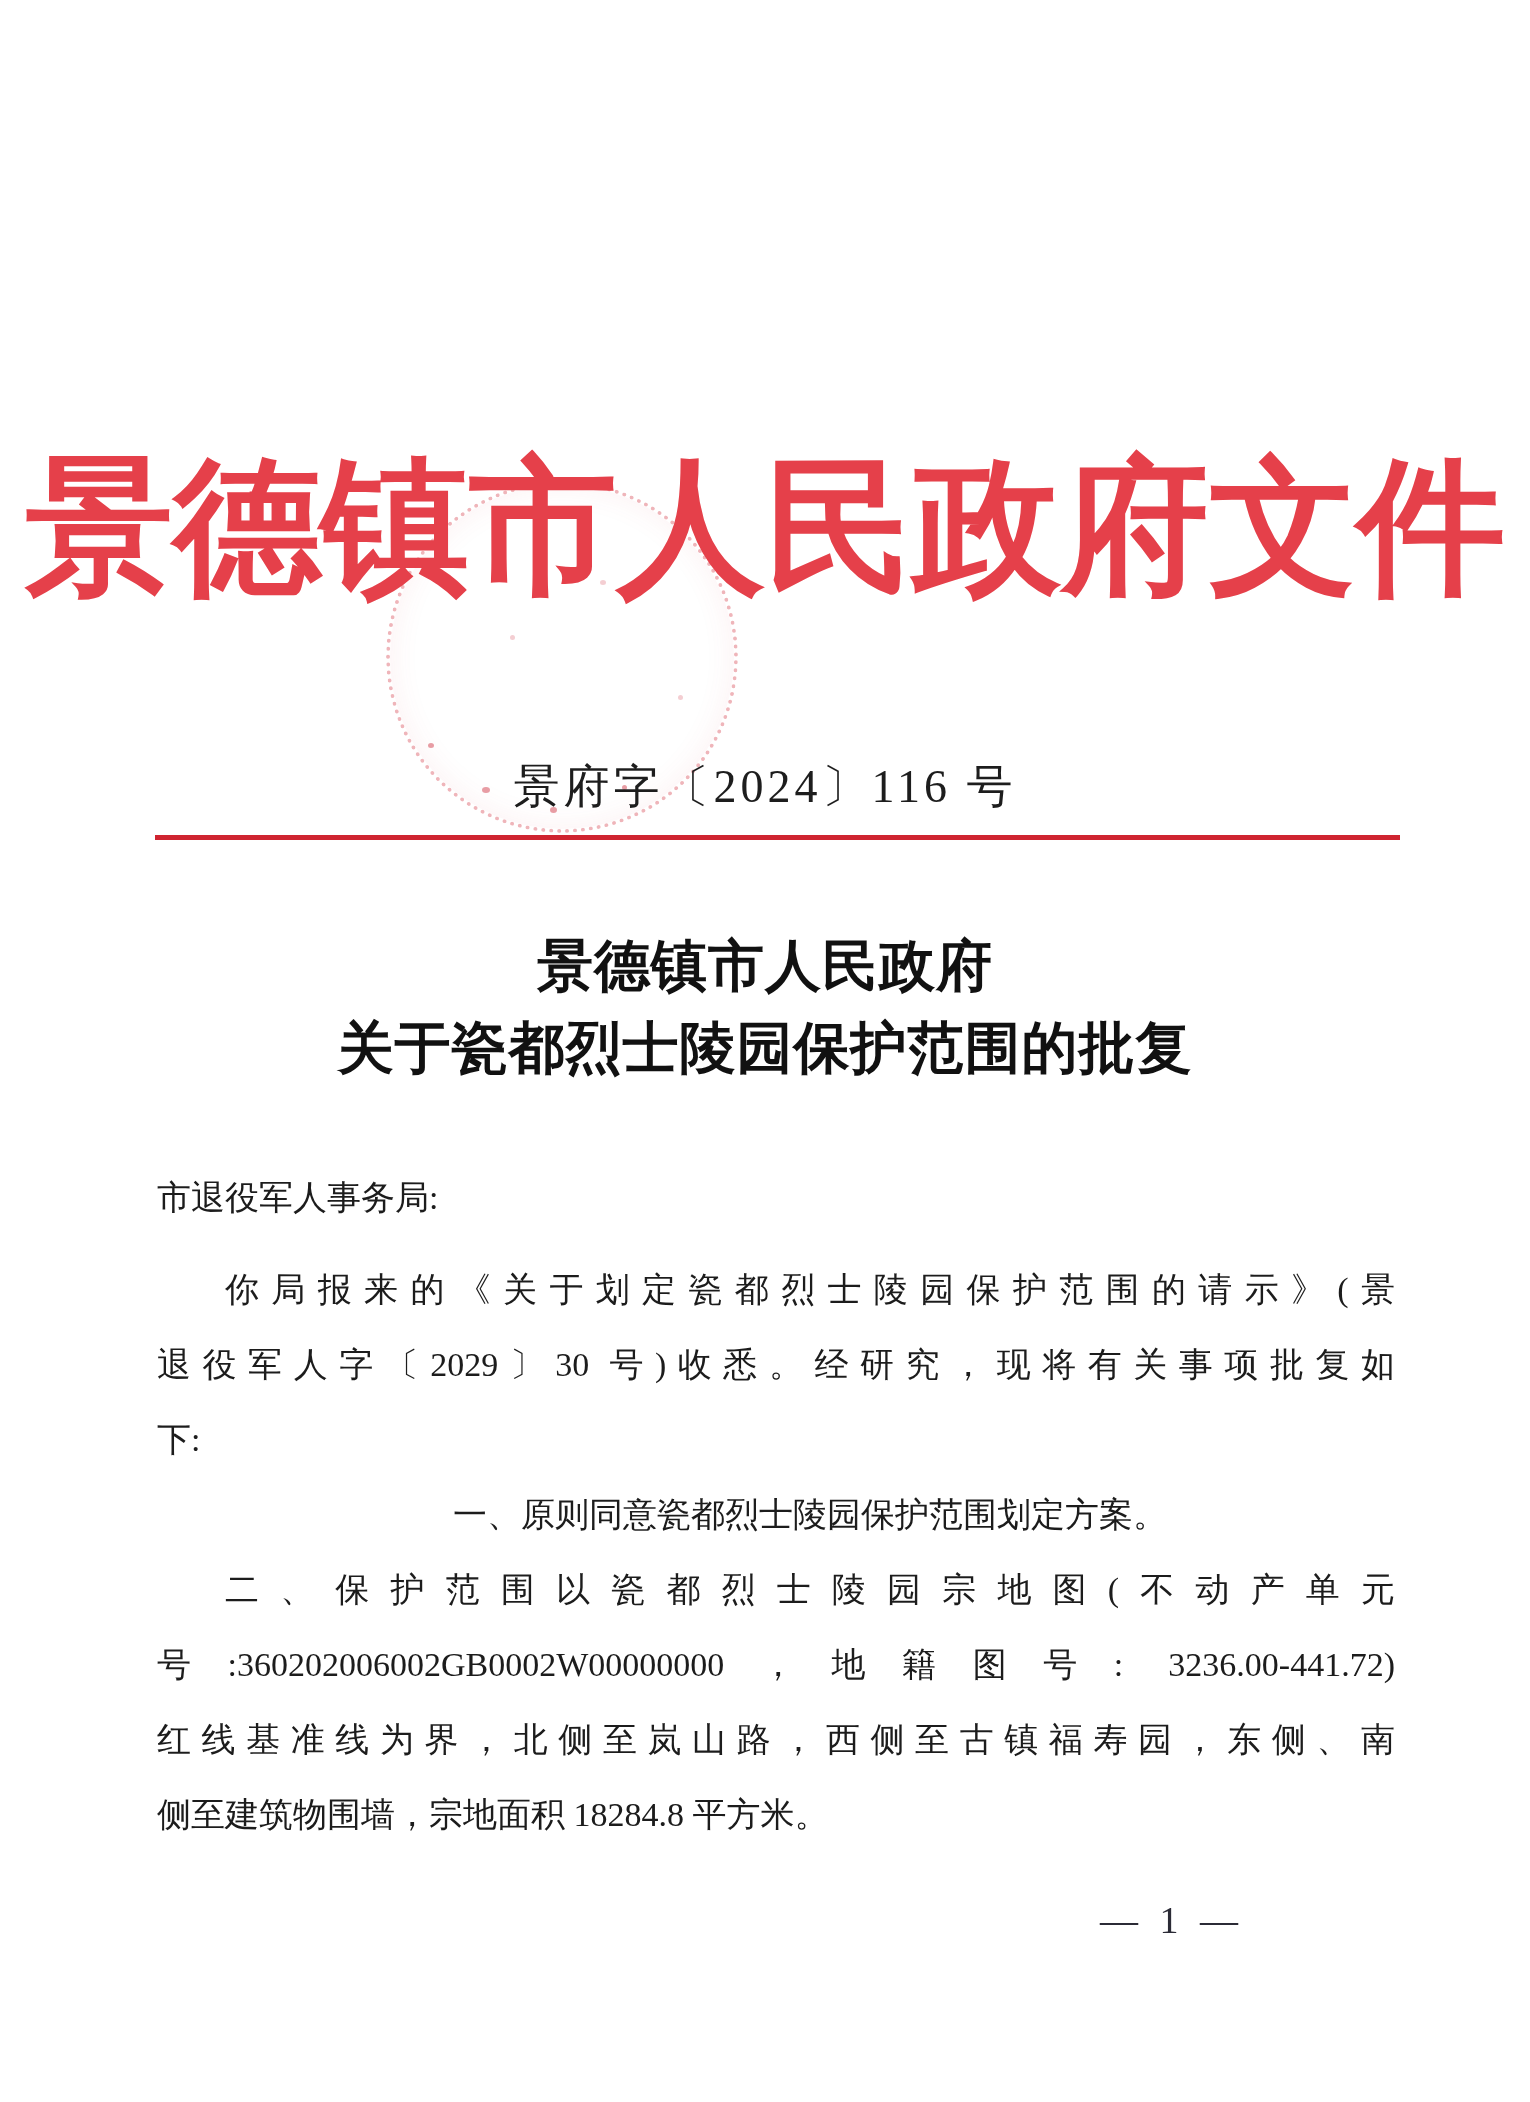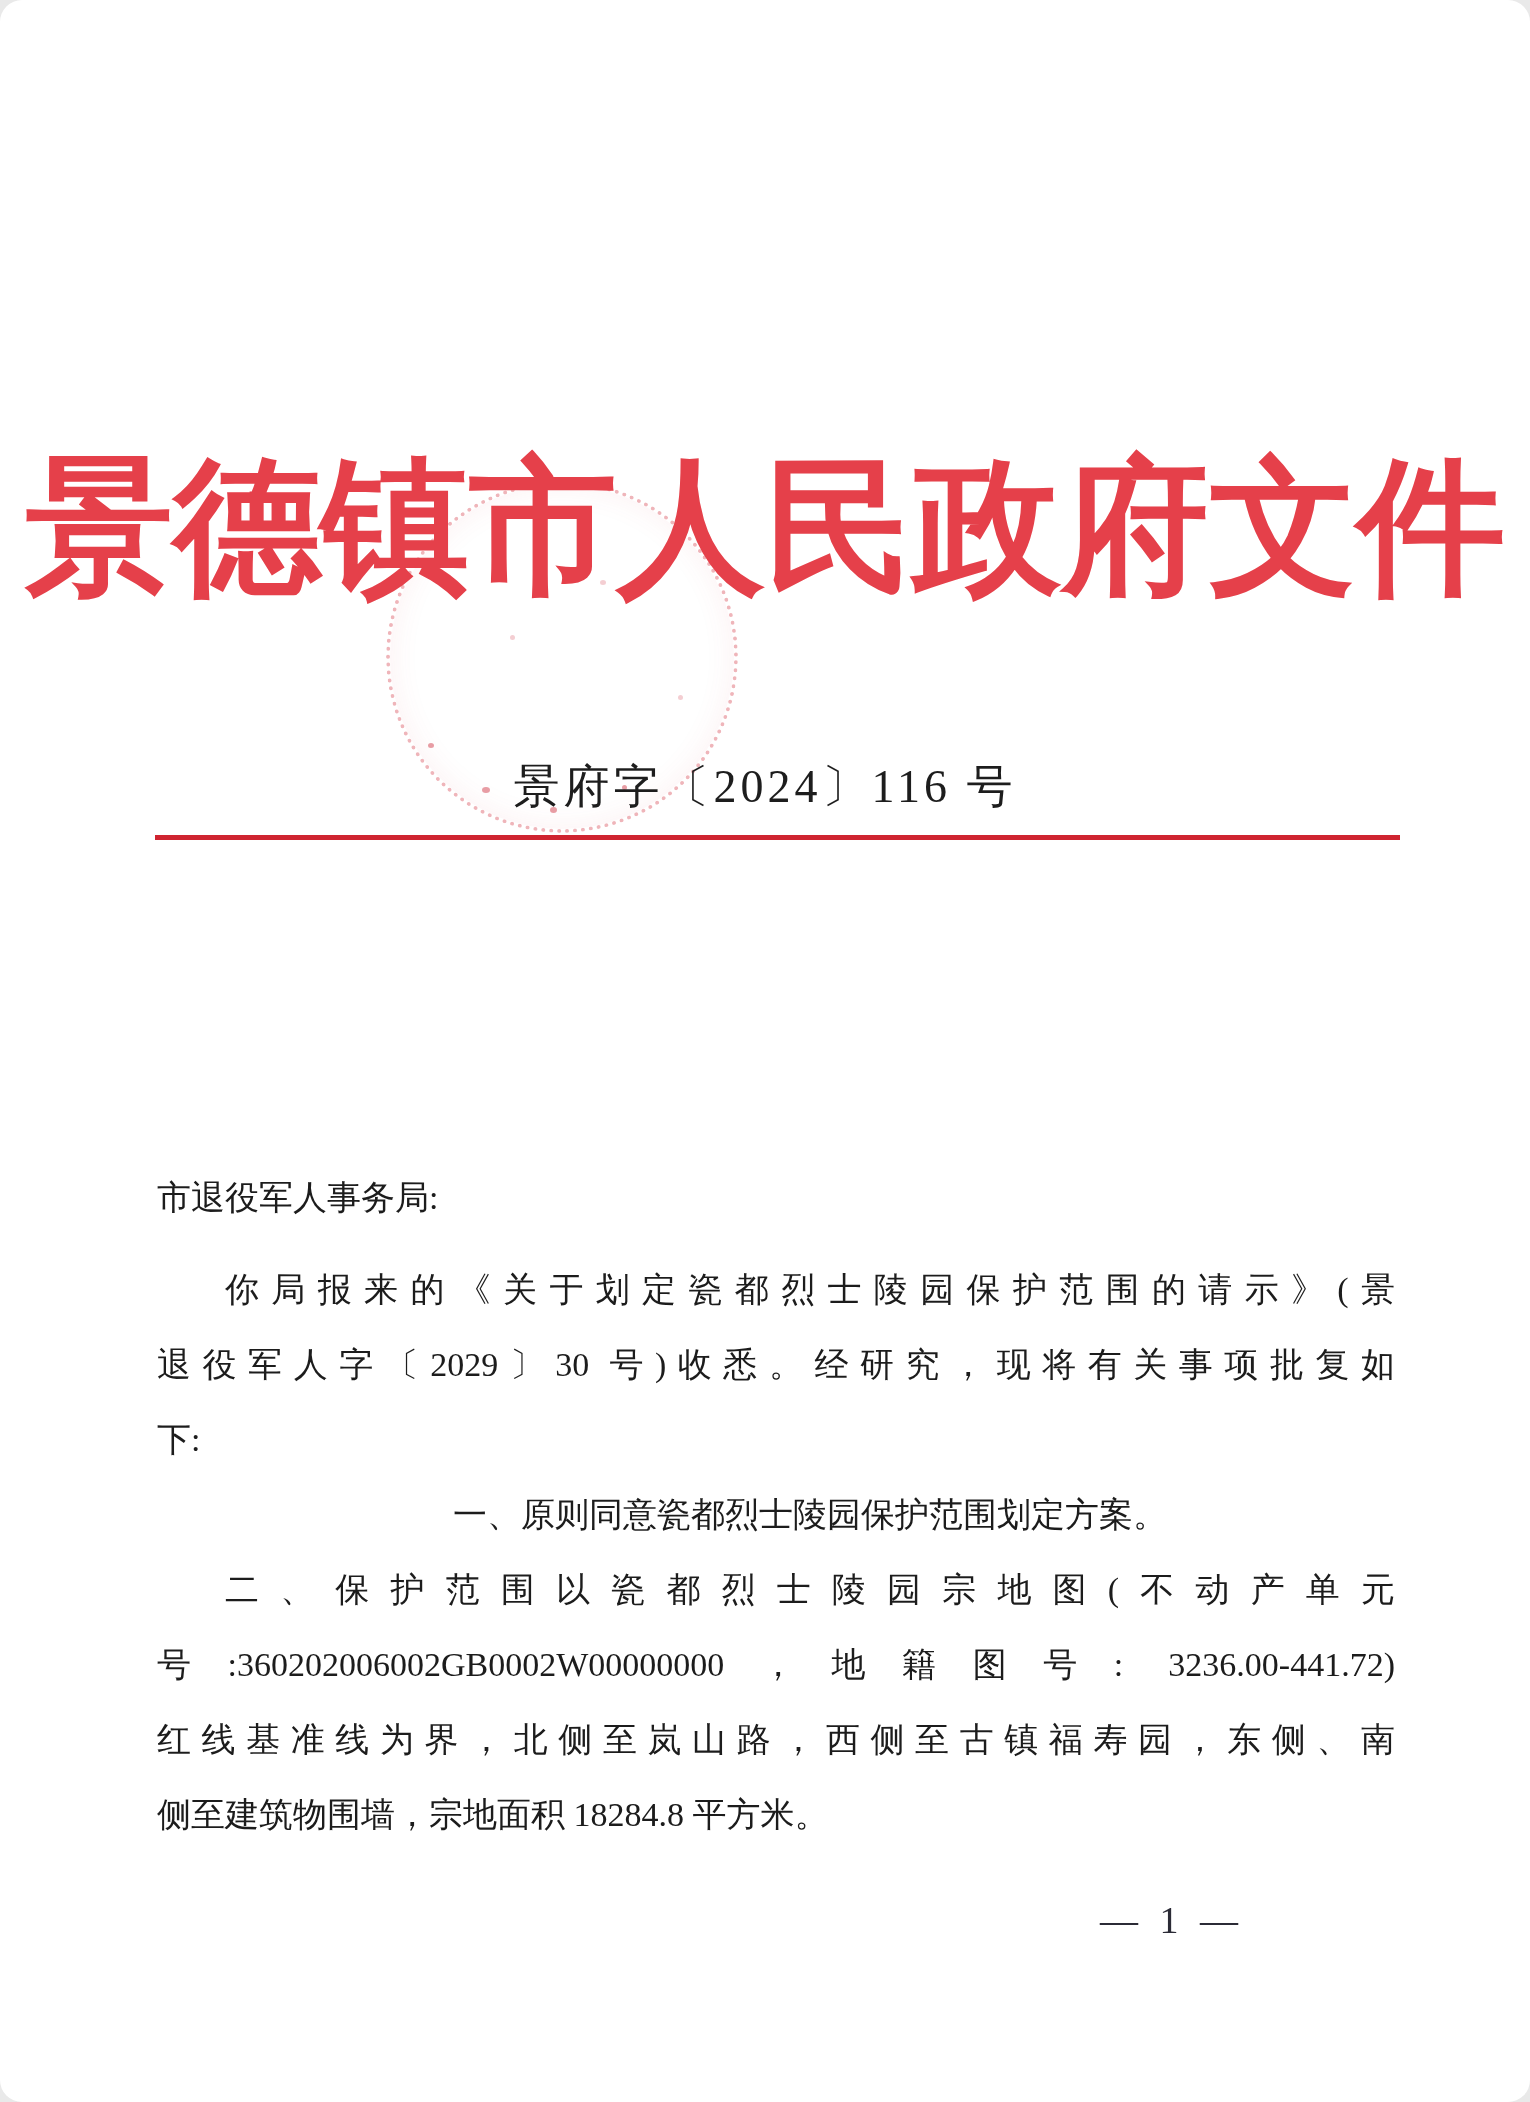--- a/index.html
+++ b/index.html
@@ -5,21 +5,20 @@
   html, body { margin: 0; padding: 0; background: #e9e9e9; }
   .page {
     position: relative;
     width: 1530px;
     height: 2102px;
     margin: 0 auto;
     background: #ffffff;
     overflow: hidden;
     font-family: "Liberation Serif", "DejaVu Serif", serif;
     color: #222;
-    border-radius: 22px;
   }
 
   
   .banner-title {
     position: absolute;
     top: 448px;
     left: 0;
     width: 100%;
     text-align: center;
     font-family: "Liberation Serif", "DejaVu Serif", serif;
@@ -148,20 +147,24 @@
     <span class="speck sp6"></span>
     <span class="speck sp7"></span>
   </div>
 
   <div class="banner-title">景德镇市人民政府文件</div>
 
   <div class="doc-number">景府字〔2024〕116 号</div>
 
   <div class="red-rule"></div>
 
+  <div class="doc-title">
+    <div class="t-line">景德镇市人民政府</div>
+    <div class="t-line">关于瓷都烈士陵园保护范围的批复</div>
+  </div>
 
   <div class="body-text salutation">市退役军人事务局:</div>
 
   <div class="body-text body-lines">
     <div class="b-line justify indent">你局报来的《关于划定瓷都烈士陵园保护范围的请示》(景</div>
     <div class="b-line justify">退役军人字〔2029〕30 号)收悉。经研究，现将有关事项批复如</div>
     <div class="b-line">下:</div>
     <div class="b-line indent">一、原则同意瓷都烈士陵园保护范围划定方案。</div>
     <div class="b-line justify indent">二、保护范围以瓷都烈士陵园宗地图(不动产单元</div>
     <div class="b-line justify">号:360202006002GB0002W00000000，地籍图号: 3236.00-441.72)</div>

